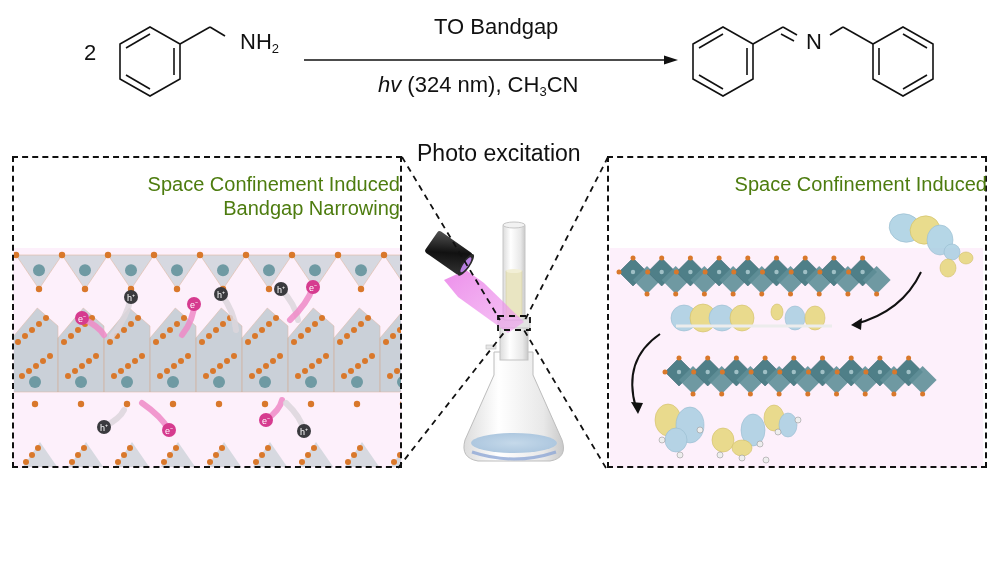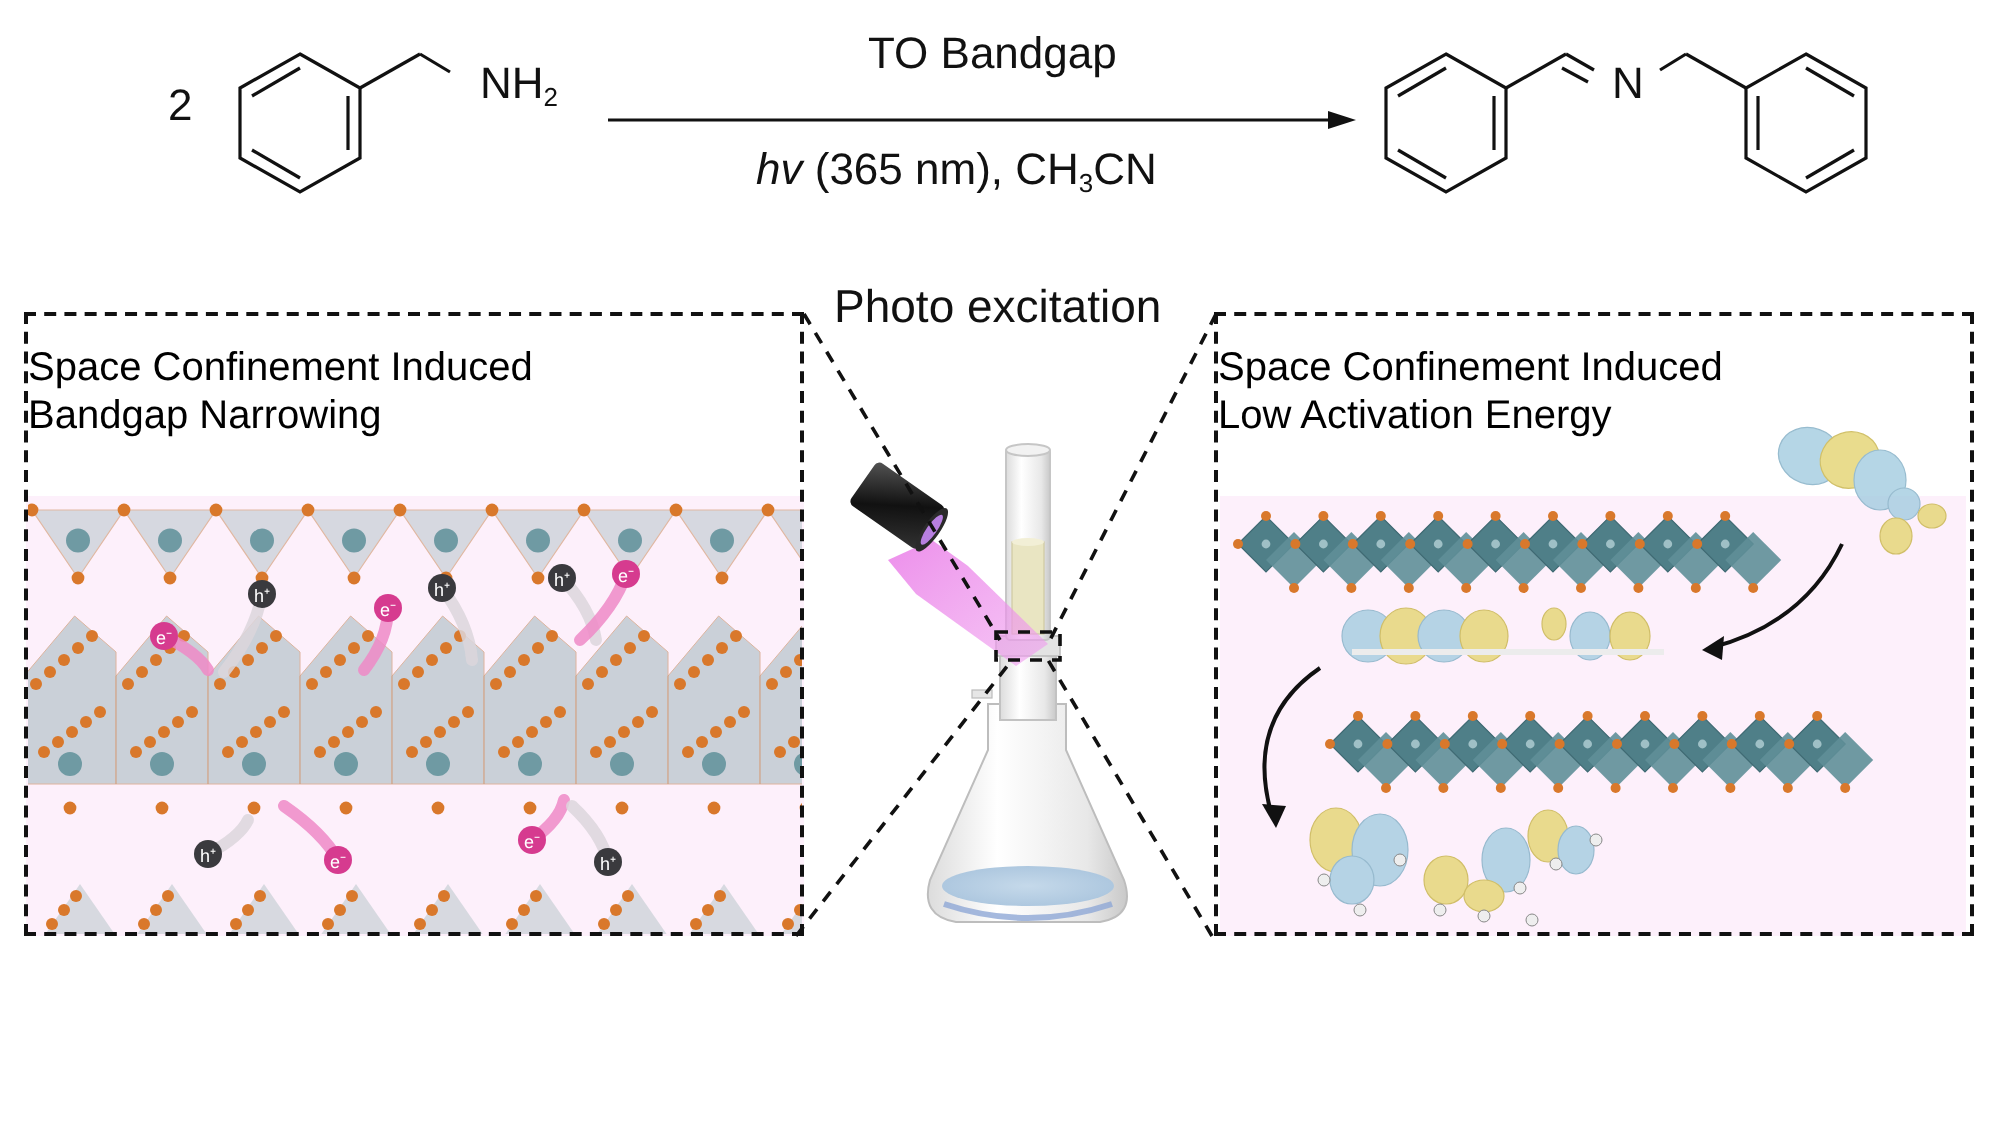--- a/index.html
+++ b/index.html
@@ -1,21 +1,21 @@
 <!DOCTYPE html>
 <html><head>
 <meta charset="utf-8">
 <style>
   html, body { margin: 0; padding: 0; background: #ffffff; }
   body { width: 1000px; height: 563px; position: relative; overflow: hidden;
          font-family: "Liberation Sans", sans-serif; color: #111; }
   .abs { position: absolute; }
   .txt { position: absolute; white-space: nowrap; font-family: "Liberation Sans", sans-serif; color: #111; }
   svg { position: absolute; left: 0; top: 0; overflow: visible; }
-  .panel-title { position: absolute; text-align: left; font-size: 20px; line-height: 24px; color: #000000; }
+  .panel-title { position: absolute; text-align: right; font-size: 20px; line-height: 24px; color: #4d7c0f; }
   .sub { font-size: 13px; vertical-align: -4px; }
 </style>
 </head>
 <body>
 
 <div>
   <span class="txt" style="left:84px; top:40px; font-size:22px;">2</span>
 
   <svg width="1000" height="120">
     <g stroke="#111" stroke-width="1.6" fill="none">
@@ -32,21 +32,21 @@
   <span class="txt" style="left:240px; top:29px; font-size:22px;">
     <span>NH</span><span class="sub">2</span>
   </span>
 
   <svg width="1000" height="120">
     <line x1="304" y1="60" x2="670" y2="60" stroke="#111" stroke-width="1.6"></line>
     <polygon points="678,60 664,55.5 664,64.5" fill="#111"></polygon>
   </svg>
   <span class="txt" style="left:434px; top:14px; font-size:22px;">TO Bandgap</span>
   <span class="txt" style="left:378px; top:72px; font-size:22px;">
-    <i>hv</i><span> (365 nm), CH</span><span class="sub">3</span><span>CN</span>
+    <i>hv</i><span> (324 nm), CH</span><span class="sub">3</span><span>CN</span>
   </span>
 
   <svg width="1000" height="120">
     <g stroke="#111" stroke-width="1.6" fill="none">
       <polygon points="723,27 753,44 753,79 723,96 693,79 693,44"></polygon>
       <line x1="699" y1="48" x2="723" y2="34"></line>
       <line x1="747" y1="48" x2="747" y2="75"></line>
       <line x1="699" y1="75" x2="723" y2="89"></line>
       <line x1="753" y1="44" x2="783" y2="27"></line>
       <line x1="783" y1="27" x2="797" y2="35"></line>
@@ -356,21 +356,20 @@
       <rect x="498" y="316" width="32" height="14"></rect>
     </g>
   </svg>
 </div>
 
 <div>
   <div class="abs" style="left:610px; top:248px; width:373px; height:220px; background:#fdf0fb;"></div>
   <div class="abs" style="left:607px; top:156px; width:380px; height:312px; border:2px dashed #111; box-sizing:border-box;"></div>
   <div class="panel-title" style="left:609px; top:172px; width:378px;">
     <div>Space Confinement Induced</div>
-    <div>Low Activation Energy</div>
   </div>
   <svg width="1000" height="563" id="right-drawing">
       <g>
         <polygon points="619,272 633,258 647,272 633,286" fill="#4f7f88" stroke="#3f6a73" stroke-width="0.6"></polygon>
         <polygon points="633,280 647,266 661,280 647,294" fill="#5f8f98" opacity="0.9"></polygon>
         <circle cx="633" cy="258" r="2.5" fill="#d9782b"></circle>
         <circle cx="619" cy="272" r="2.5" fill="#d9782b"></circle>
         <circle cx="647" cy="294" r="2.5" fill="#d9782b"></circle>
         <circle cx="633" cy="272" r="2.2" fill="#9fc0c6"></circle>
         <polygon points="647.7,272 661.7,258 675.7,272 661.7,286" fill="#4f7f88" stroke="#3f6a73" stroke-width="0.6"></polygon>

